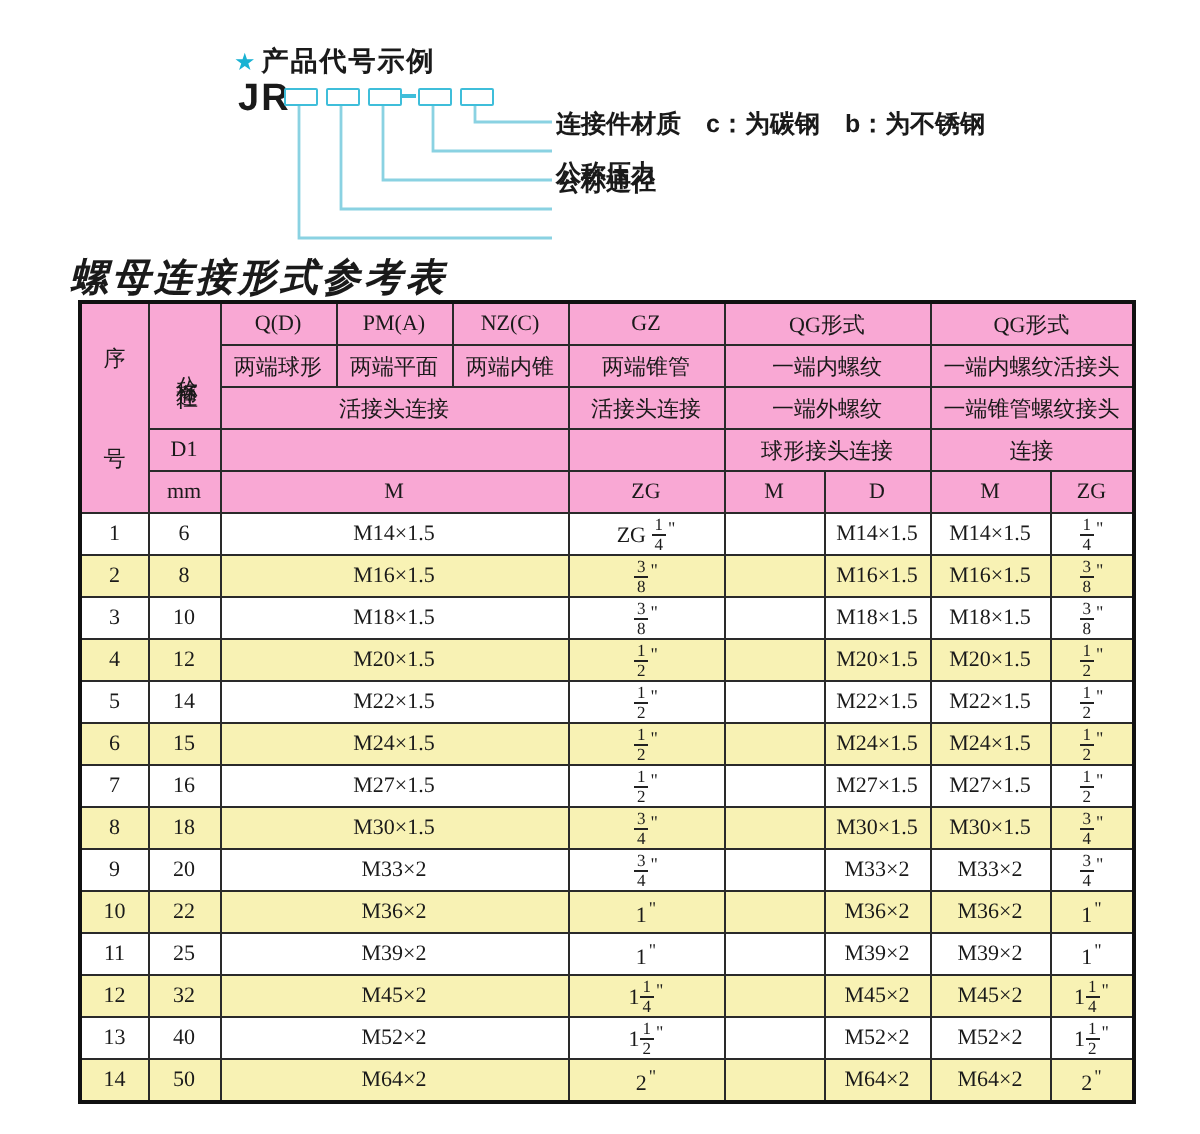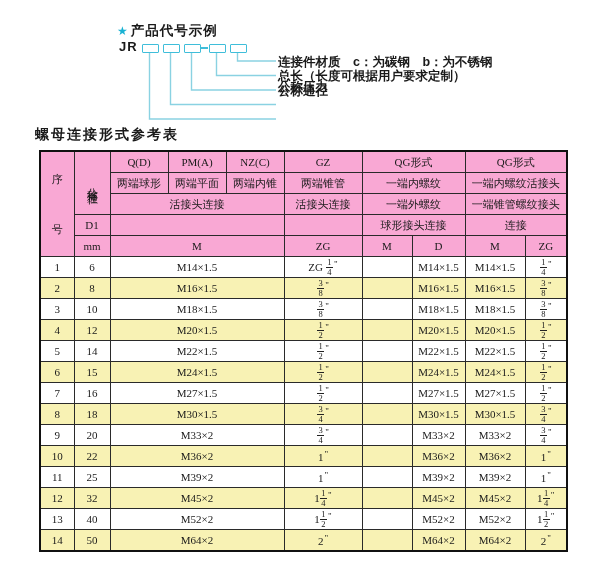--- a/index.html
+++ b/index.html
@@ -4,30 +4,30 @@
 <style>
   html,body{margin:0;padding:0;background:#fff;}
   #page{position:relative;width:600px;height:567px;background:#fff;overflow:hidden;
         font-family:"Liberation Serif","DejaVu Serif",serif;color:#1a1a1a;}
 
   
   #diagram{position:absolute;left:0;top:0;width:600px;height:150px;}
   .diag-title{position:absolute;left:117px;top:22px;font-size:13.5px;font-weight:bold;
               font-family:"Liberation Sans","DejaVu Sans",sans-serif;letter-spacing:1px;}
   .diag-title .star{color:#19b2d3;margin-right:2px;font-size:12px;}
-  .jr{position:absolute;left:119px;top:39px;font-size:13px;font-weight:bold;
+  .jr{position:absolute;left:119px;top:39px;font-size:19px;font-weight:bold;
       font-family:"Liberation Sans","DejaVu Sans",sans-serif;letter-spacing:1px;}
   .box{position:absolute;top:44px;width:15px;height:7px;border:1.5px solid #3fbeda;background:#fff;border-radius:1px;}
   .dash{position:absolute;top:47px;width:7px;height:2px;background:#3fbeda;}
   #lines{position:absolute;left:0;top:0;pointer-events:none;}
   .diag-label{position:absolute;left:278px;font-size:12.5px;font-weight:bold;white-space:nowrap;
               font-family:"Liberation Sans","DejaVu Sans",sans-serif;}
 
   
-  #table-title{position:absolute;left:35px;top:126px;font-size:14px;font-weight:bold;
+  #table-title{position:absolute;left:35px;top:126px;font-size:19px;font-weight:bold;font-style:italic;
                font-family:"Liberation Serif","DejaVu Serif",serif;letter-spacing:2px;}
 
   
   #ref-table{position:absolute;left:39px;top:150px;border-collapse:collapse;table-layout:fixed;
              font-size:11px;}
   #ref-table th,#ref-table td{border:1px solid #2a2a2a;padding:0;text-align:center;vertical-align:middle;
              height:20px;overflow:hidden;white-space:nowrap;font-weight:normal;}
   #ref-table{border:2px solid #111;}
   #ref-table thead th{background:#f9a8d4;text-align:center;}
   #ref-table tbody tr:nth-child(even) td{background:#f8f2b4;}
@@ -59,21 +59,20 @@
 
     <svg id="lines" width="600" height="150">
       <polyline points="237.5,53 237.5,61 276,61" fill="none" stroke="#8ad2e2" stroke-width="1.4"></polyline>
       <polyline points="216.5,53 216.5,75.5 276,75.5" fill="none" stroke="#8ad2e2" stroke-width="1.4"></polyline>
       <polyline points="191.5,53 191.5,90 276,90" fill="none" stroke="#8ad2e2" stroke-width="1.4"></polyline>
       <polyline points="170.5,53 170.5,104.5 276,104.5" fill="none" stroke="#8ad2e2" stroke-width="1.4"></polyline>
       <polyline points="149.5,53 149.5,119 276,119" fill="none" stroke="#8ad2e2" stroke-width="1.4"></polyline>
     </svg>
 
     <div class="diag-label" style="top:54px">连接件材质　c：为碳钢　b：为不锈钢</div>
-    <div class="diag-label" style="top:68px">总长（长度可根据用户要求定制）</div>
     <div class="diag-label" style="top:83px">公称通径</div>
     <div class="diag-label" style="top:79px">公称压力</div>
   </div>
 
   <div id="table-title">螺母连接形式参考表</div>
 
   <table id="ref-table">
     <colgroup>
       <col style="width:34px">
         <col style="width:36px">

